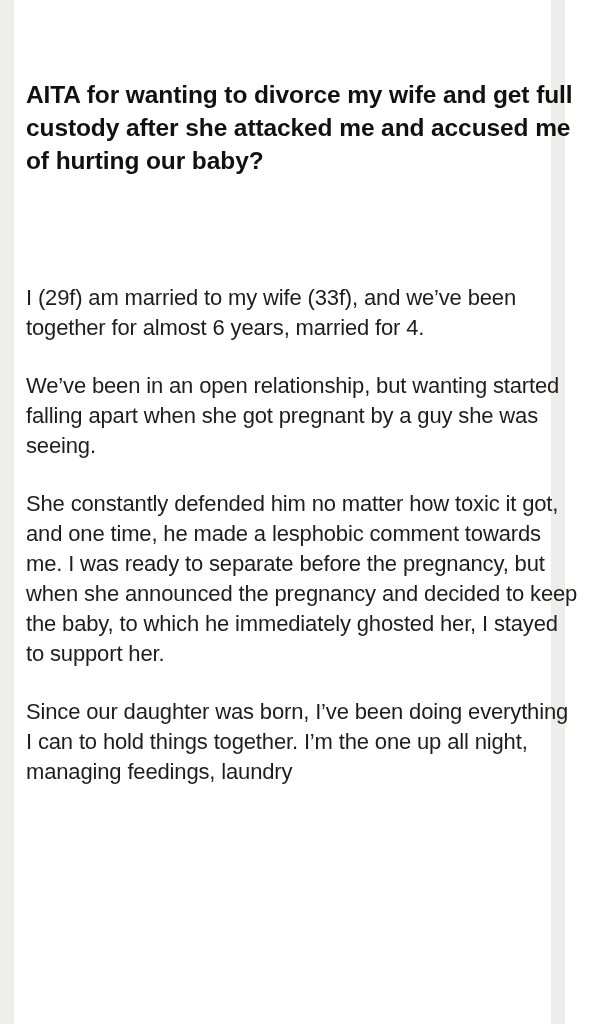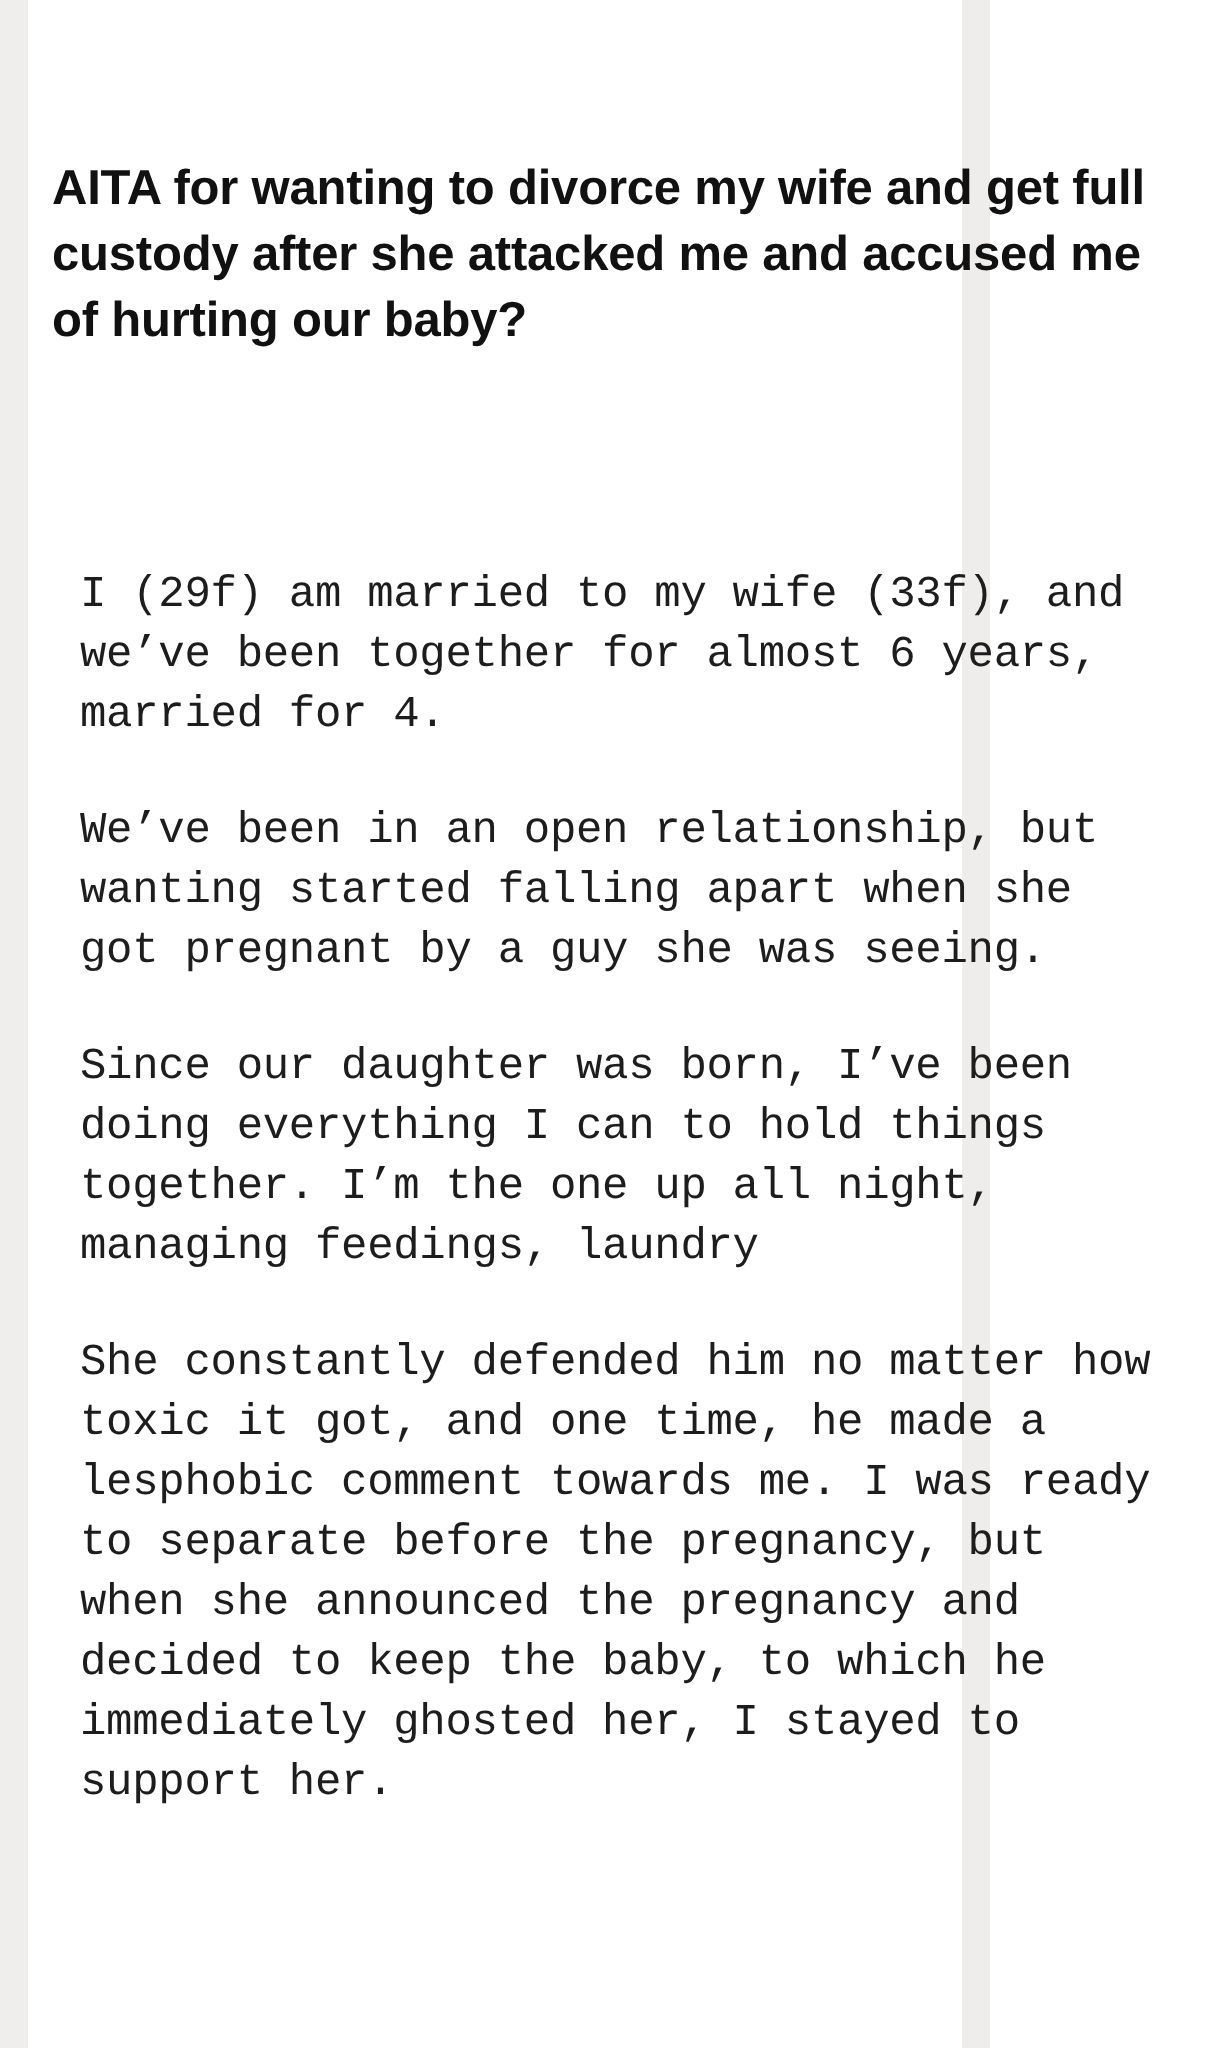--- a/index.html
+++ b/index.html
@@ -8,21 +8,21 @@
     background: #ffffff;
   }
   body {
     width: 605px;
     height: 1024px;
     overflow: hidden;
     font-family: "Liberation Sans", sans-serif;
   }
   .page {
     position: relative;
-    width: 495px;
+    width: 565px;
     height: 1024px;
     background: #ffffff;
     box-sizing: border-box;
   }
   .edge-left {
     position: absolute;
     left: 0;
     top: 0;
     width: 14px;
     height: 1024px;
@@ -52,27 +52,26 @@
     line-height: 33px;
     font-weight: bold;
     color: #111111;
     letter-spacing: -0.1px;
     max-width: 552px;
   }
   .body-block {
     margin-top: 106px;
   }
   p.para {
-    margin: 0 0 28px 14px;
+    margin: 0 0 28px 0;
     font-size: 22px;
     line-height: 30px;
     color: #1d1d1d;
     letter-spacing: -0.15px;
     max-width: 556px;
-    font-family: Liberation Mono, monospace;
   }
   p.para:last-child {
     margin-bottom: 0;
   }
   .fade-bottom {
     position: absolute;
     left: 14px;
     right: 14px;
     bottom: 0;
     height: 26px;
@@ -88,21 +87,21 @@
   <div class="edge-left"></div>
   <div class="edge-right"></div>
 
   <div class="content">
 
     <h1 class="title">AITA for wanting to divorce my wife and get full custody after she attacked me and accused me of hurting our baby?</h1>
 
     <div class="body-block">
       <p class="para">I  (29f) am married to my wife (33f), and we’ve been together for almost 6 years, married for 4.</p>
       <p class="para">We’ve been in an open relationship, but wanting started falling apart when she got pregnant by a guy she was seeing.</p>
+      <p class="para">She constantly defended him no matter how toxic it got, and one time, he made a lesphobic comment towards me. I was ready to separate before the pregnancy, but when she announced the pregnancy and decided to keep the baby, to which he immediately ghosted her, I stayed to support her.</p>
       <p class="para">Since our daughter was born, I’ve been doing everything I can to hold things together. I’m the one up all night, managing feedings, laundry</p>
-      <p class="para">She constantly defended him no matter how toxic it got, and one time, he made a lesphobic comment towards me. I was ready to separate before the pregnancy, but when she announced the pregnancy and decided to keep the baby, to which he immediately ghosted her, I stayed to support her.</p>
     </div>
 
   </div>
 
   <div class="fade-bottom"></div>
 
 </div>
 
 </body></html>

